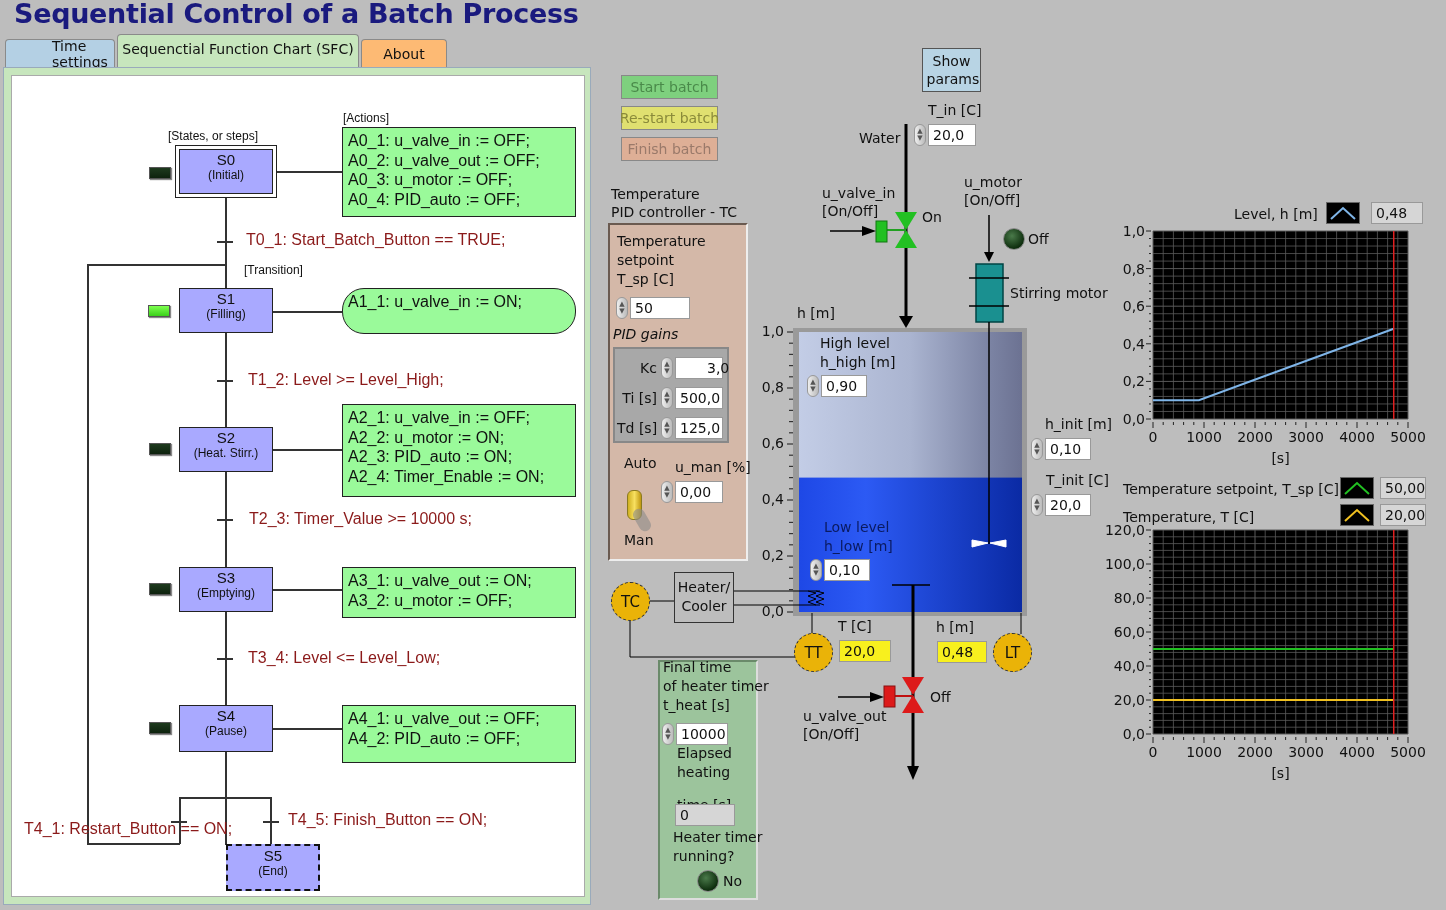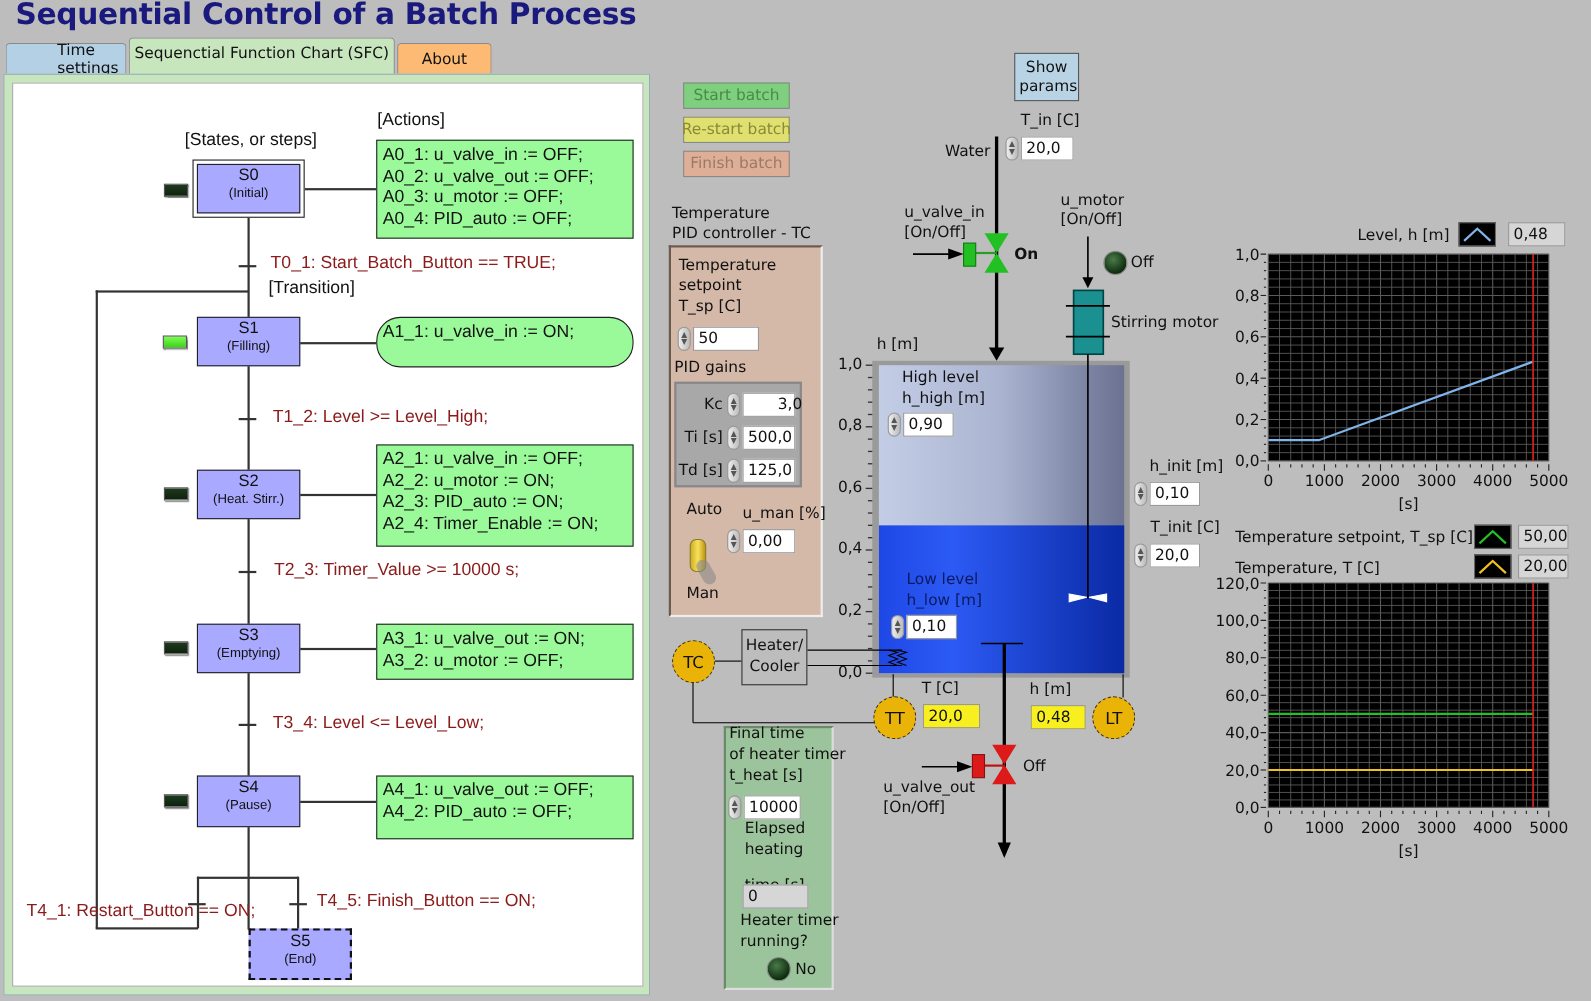--- a/index.html
+++ b/index.html
@@ -10,21 +10,21 @@
   .tab.t1{left:5px;width:110px;background:#b4d0e4;top:39px;padding-left:46px;}
   .tab.t2{left:117px;width:242px;background:#c7e6bd;top:34px;height:34px;align-items:flex-start;padding-top:6px;}
   .tab.t3{left:361px;width:86px;background:#fdba74;top:39px;}
   .panel{left:3px;top:67px;width:588px;height:838px;background:#c7e6bd;border:1px solid #9ab;box-sizing:border-box;}
   .panel-inner{position:absolute;left:7px;top:7px;width:574px;height:822px;background:#fff;border:1px solid #aaa;box-sizing:border-box;}
   .step{position:absolute;background:#a9a9ff;border:1.5px solid #222;box-sizing:border-box;text-align:center;font-family:"Liberation Sans",sans-serif;line-height:1.1;}
   .step .n{font-size:15px;display:block;margin-top:2px;}
   .step .d{font-size:12px;display:block;}
   .action{position:absolute;background:#9afa9a;border:1.5px solid #222;box-sizing:border-box;font-family:"Liberation Sans",sans-serif;font-size:16px;padding:3px 5px;line-height:19.5px;white-space:nowrap;}
   .trans{position:absolute;color:#8b1a1a;font-family:"Liberation Sans",sans-serif;font-size:16px;white-space:nowrap;}
-  .lbl{position:absolute;font-family:"Liberation Sans",sans-serif;font-size:16px;white-space:nowrap;}
+  .lbl{position:absolute;font-family:"Liberation Sans",sans-serif;font-size:12px;white-space:nowrap;margin-top:10px;}
   .led{position:absolute;width:20px;height:10px;border:1px solid #555;background:linear-gradient(#1e3a1e,#0d220d);box-shadow:1px 1px 1px #888;}
   .led.on{background:linear-gradient(#7dff4f,#3ad01a);}
   .line{position:absolute;background:#333;}
   .btn{position:absolute;border:1px solid #888;box-sizing:border-box;font-size:14px;display:flex;align-items:center;justify-content:center;cursor:pointer;white-space:nowrap;}
   .num{position:absolute;height:24px;display:flex;align-items:center;}
   .spin{width:12px;height:22px;border:1px solid #999;border-radius:6px;background:linear-gradient(90deg,#eee,#bbb);font-size:7px;color:#555;display:flex;flex-direction:column;align-items:center;justify-content:center;line-height:7px;box-sizing:border-box;cursor:pointer;}
   .field{height:22px;background:#fff;border:1px solid #999;box-sizing:border-box;padding:1px 4px;font-size:14px;line-height:19px;margin-left:2px;}
   .ro{background:#d6d6d6;}
   .yel{background:#f8f01e;}
   .txt{position:absolute;font-size:14px;white-space:nowrap;line-height:18px;}
@@ -151,21 +151,21 @@
 <div class="txt" style="left:611px;top:185px;">Temperature</div>
 <div class="txt" style="left:611px;top:203px;">PID controller - TC</div>
 <div class="abs" style="left:608px;top:223px;width:140px;height:338px;background:#d4b8a8;border:2px solid #6a5a50;border-right-color:#eee;border-bottom-color:#eee;box-sizing:border-box;"></div>
 <div class="txt" style="left:617px;top:232px;">Temperature</div>
 <div class="txt" style="left:617px;top:251px;">setpoint</div>
 <div class="txt" style="left:617px;top:270px;">T_sp [C]</div>
 <div class="num" style="left:616px;top:296px;">
   <div class="spin">▲<br>▼</div>
   <div class="field" style="width:60px;">50</div>
 </div>
-<div class="txt" style="left:613px;top:325px;">PID gains</div>
+<div class="txt" style="left:613px;top:325px;font-style:italic;">PID gains</div>
 <div class="abs" style="left:613px;top:347px;width:116px;height:96px;background:#a8a8a8;border:2px solid #888;box-sizing:border-box;"></div>
 <div class="txt" style="left:637px;top:359px;width:20px;text-align:right;">Kc</div>
 <div class="num" style="left:661px;top:356px;">
   <div class="spin">▲<br>▼</div>
   <div class="field" style="width:48px;padding-left:31px;">3,0</div>
 </div>
 <div class="txt" style="left:620px;top:389px;width:37px;text-align:right;">Ti [s]</div>
 <div class="num" style="left:661px;top:386px;">
   <div class="spin">▲<br>▼</div>
   <div class="field" style="width:48px;">500,0</div>
@@ -275,21 +275,21 @@
 </svg>
 
 <div class="txt" style="left:859px;top:129px;">Water</div>
 <div class="txt" style="left:928px;top:101px;">T_in [C]</div>
 <div class="num" style="left:914px;top:123px;">
   <div class="spin">▲<br>▼</div>
   <div class="field" style="width:48px;">20,0</div>
 </div>
 <div class="txt" style="left:822px;top:184px;">u_valve_in</div>
 <div class="txt" style="left:822px;top:202px;">[On/Off]</div>
-<div class="txt" style="left:922px;top:222px;font-weight:bold;">On</div>
+<div class="txt" style="left:922px;top:208px;">On</div>
 <div class="txt" style="left:964px;top:173px;">u_motor</div>
 <div class="txt" style="left:964px;top:191px;">[On/Off]</div>
 <div class="ind" style="left:1003px;top:228px;"></div>
 <div class="txt" style="left:1028px;top:230px;">Off</div>
 <div class="txt" style="left:1010px;top:284px;">Stirring motor</div>
 
 <div class="txt" style="left:797px;top:304px;">h [m]</div>
 <div id="tank-tick-labels">
     <div class="axis-t" style="left: 750px; width: 34px; top: 323px;">1,0</div>
     <div class="axis-t" style="left: 750px; width: 34px; top: 379px;">0,8</div>

